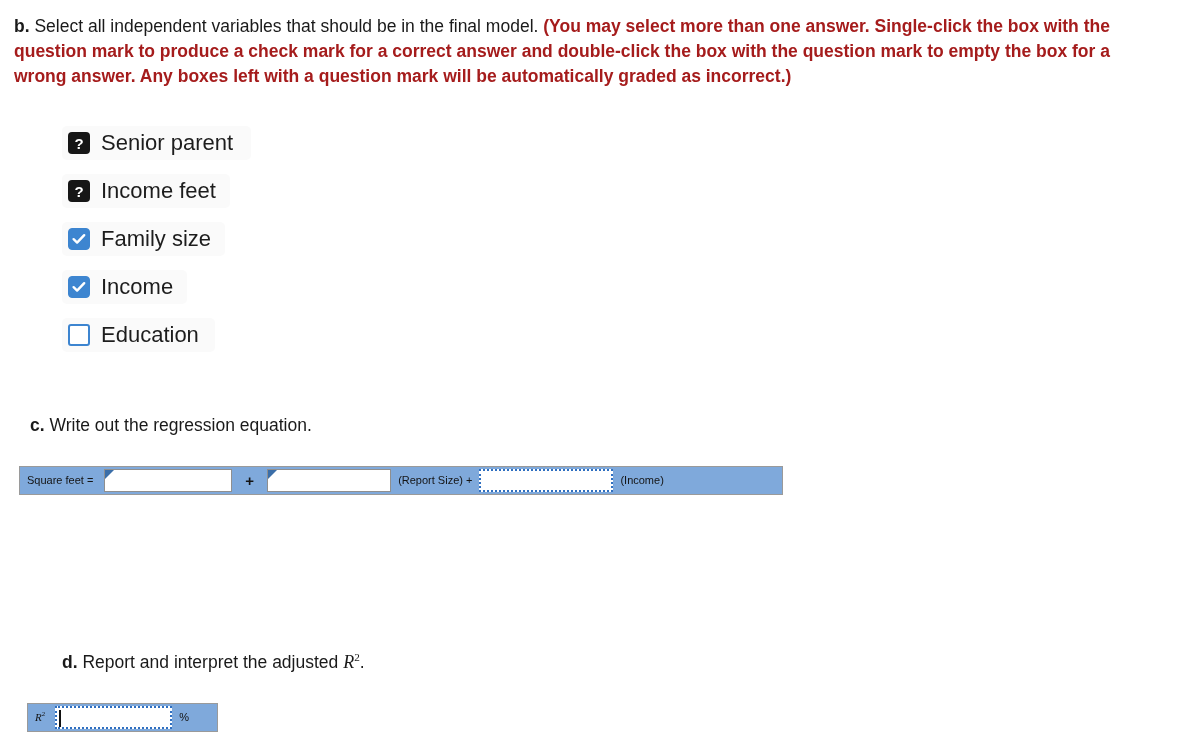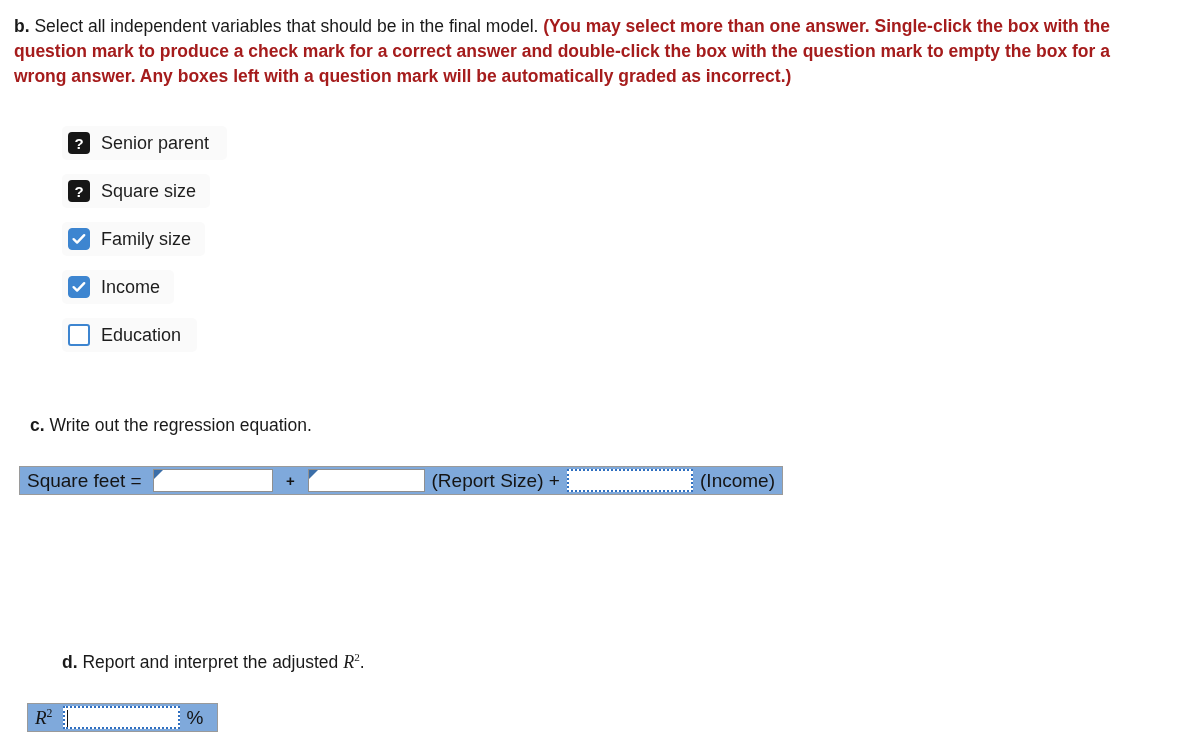--- a/index.html
+++ b/index.html
@@ -82,21 +82,21 @@
     border: 1px solid #3d85d0;
   }
   .cbx.checked svg { display: block; }
   .cbx.empty {
     background: #ffffff;
     border: 2px solid #3d85d0;
     border-radius: 3px;
   }
   .option-label {
     margin-left: 11px;
-    font-size: 18px;
+    font-size: 22px;
     color: #1d1d1d;
     white-space: nowrap;
     text-align: right;
   }
 
   
   .prompt-c {
     position: absolute;
     left: 30px;
     top: 413px;
@@ -144,21 +144,21 @@
     width: 764px;
   }
   #r2-bar {
     left: 19px;
     top: 703px;
     width: 191px;
     margin-left: 8px;
   }
 
   .bar-text {
-    font-size: 19px;
+    font-size: 11px;
     color: #141414;
     white-space: nowrap;
     padding: 0 7px;
     line-height: 1;
   }
   .bar-text.plus {
     font-weight: bold;
     padding: 0 13px;
     font-size: 15px;
   }
@@ -221,21 +221,21 @@
     <span class="cbx unknown">
       <span>?</span>
     </span>
     <span class="option-label">Senior parent</span>
   </div>
 
   <div class="option-row">
     <span class="cbx unknown">
       <span>?</span>
     </span>
-    <span class="option-label">Square size</span>
+    <span class="option-label">Income feet</span>
   </div>
 
   <div class="option-row">
     <span class="cbx checked">
       <svg width="16" height="16" viewBox="0 0 16 16" aria-hidden="true">
         <path d="M2.6 8.2 L6.1 11.6 L13.2 4.2" fill="none" stroke="#ffffff" stroke-width="2.4" stroke-linecap="round" stroke-linejoin="round"></path>
       </svg>
     </span>
     <span class="option-label">Family size</span>
   </div>

